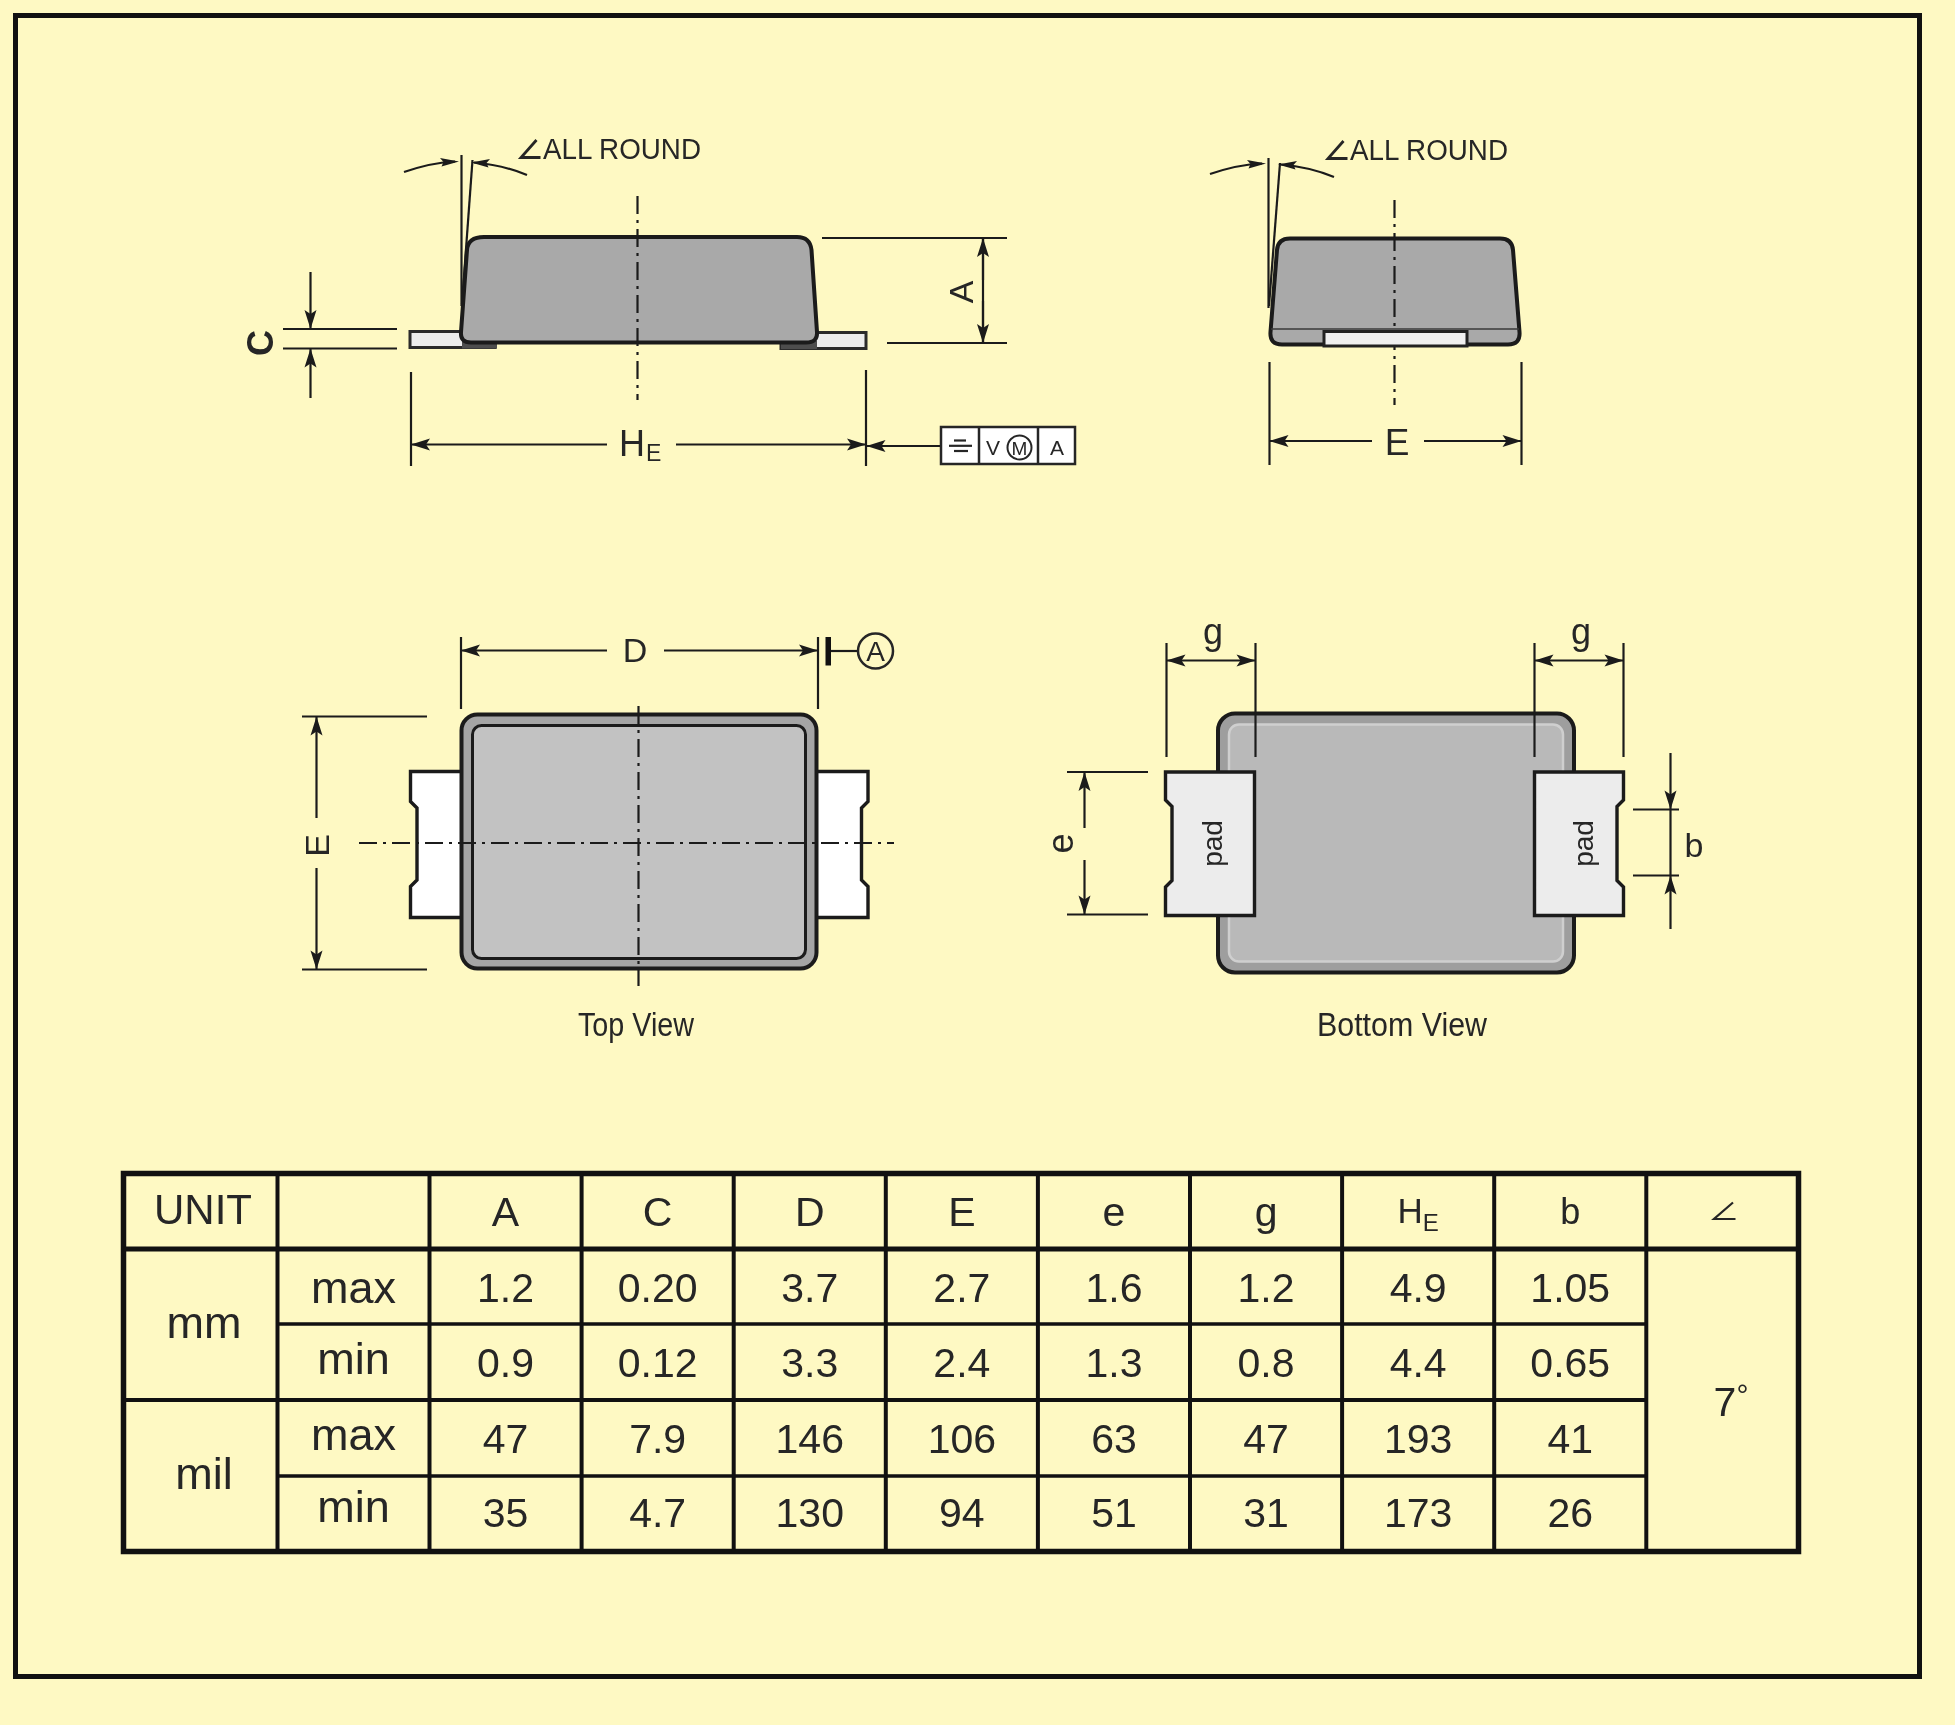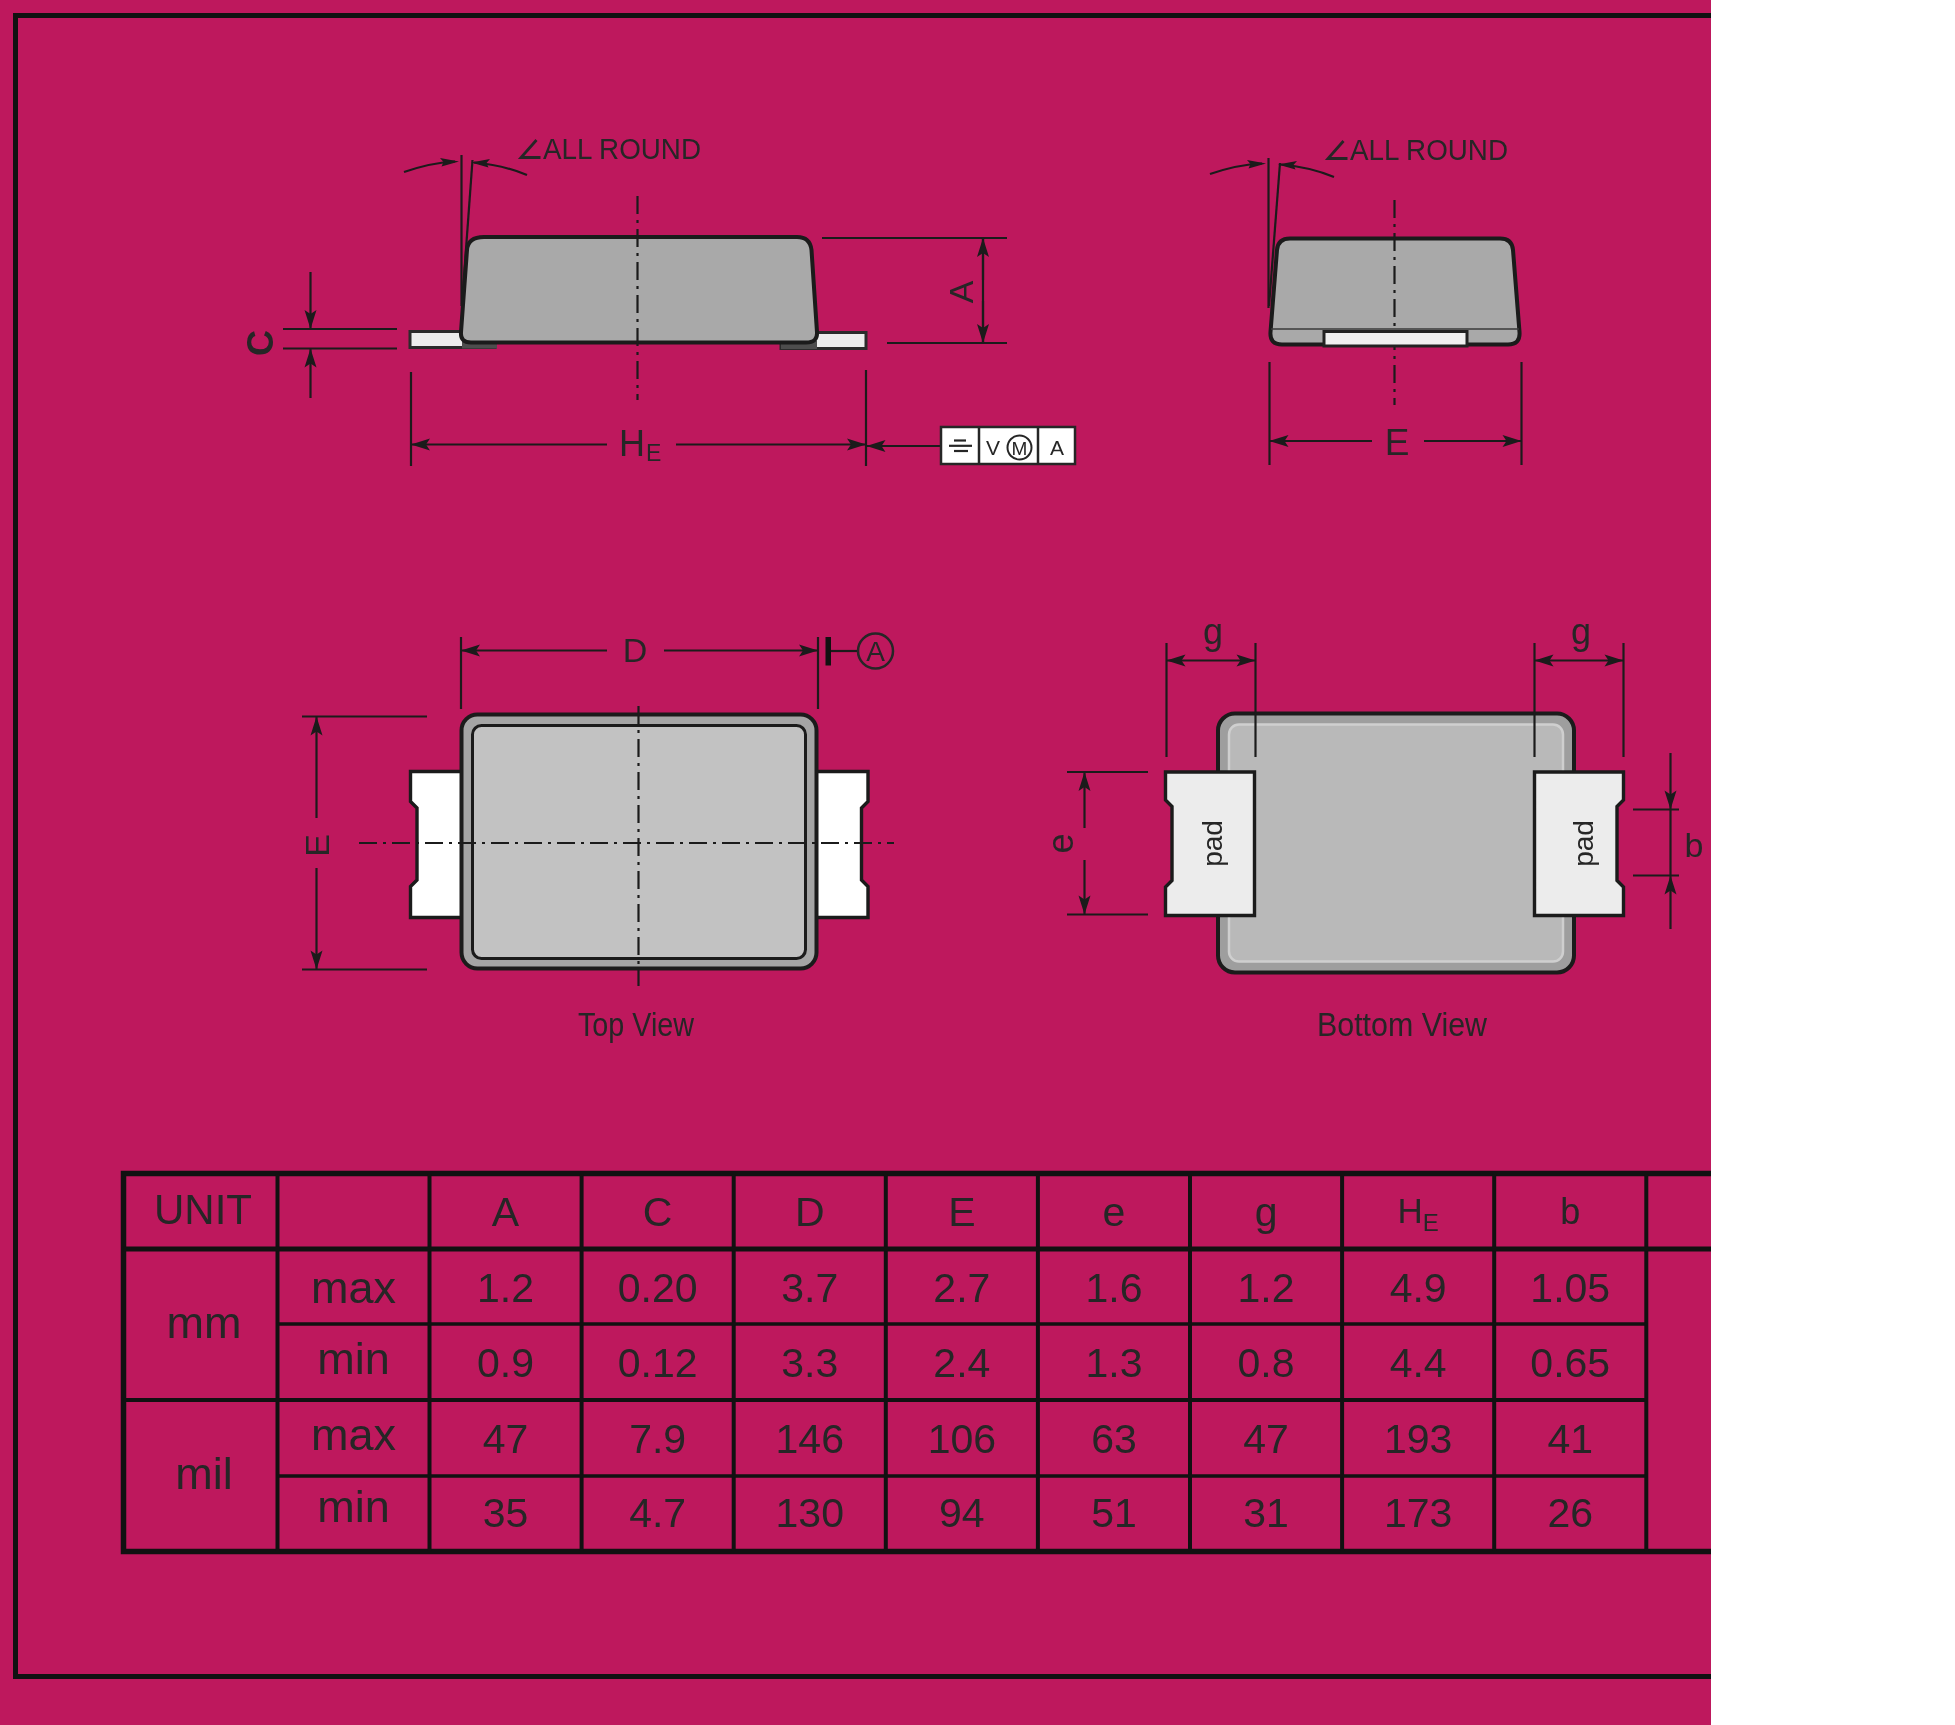--- a/index.html
+++ b/index.html
@@ -1,16 +1,16 @@
 <!DOCTYPE html>
 <html><head>
 <meta charset="utf-8">
 <style>
   html,body{margin:0;padding:0;background:#ffffff;}
-  #page{position:relative;width:1711px;height:1725px;background:#be185d;overflow:hidden;
+  #page{position:relative;width:1955px;height:1725px;background:#fef9c3;overflow:hidden;
         font-family:"Liberation Sans", sans-serif;}
   svg text{font-family:"Liberation Sans", sans-serif;fill:#262626;}
 </style>
 </head>
 <body>
 <div id="page">
 <svg width="1955" height="1725" viewBox="0 0 1955 1725" xmlns="http://www.w3.org/2000/svg">
 <defs>
   <marker id="arrL" markerWidth="26" markerHeight="14" refX="19.5" refY="7" orient="auto" markerUnits="userSpaceOnUse">
     <path d="M19.5,7 L0.5,1 L4.5,7 L0.5,13 Z" fill="#1b1b1b"></path>

